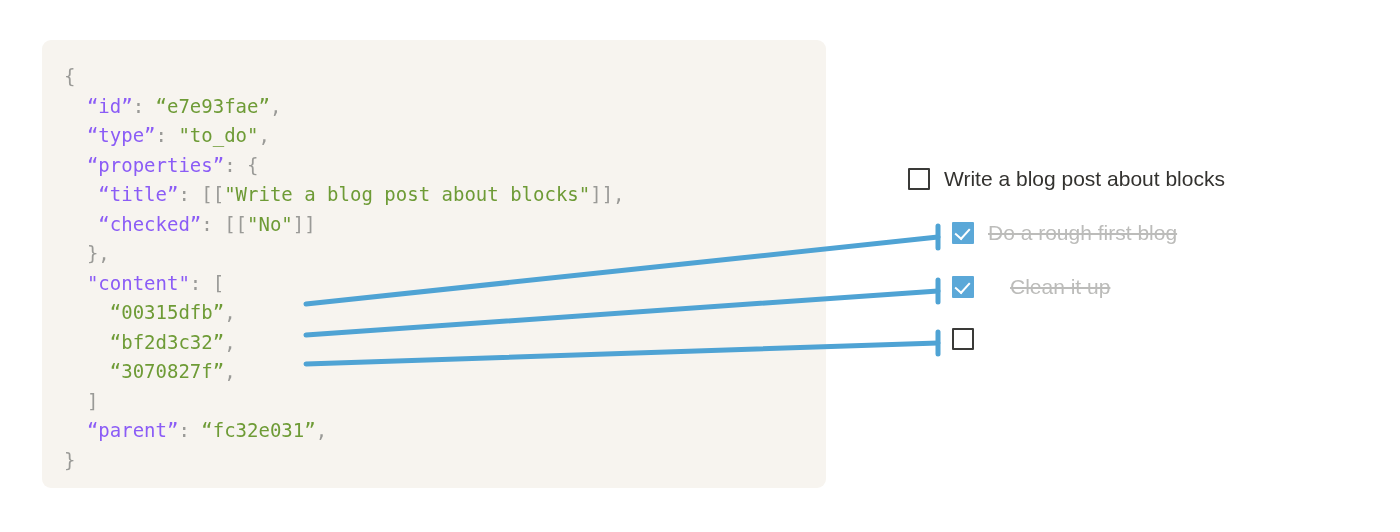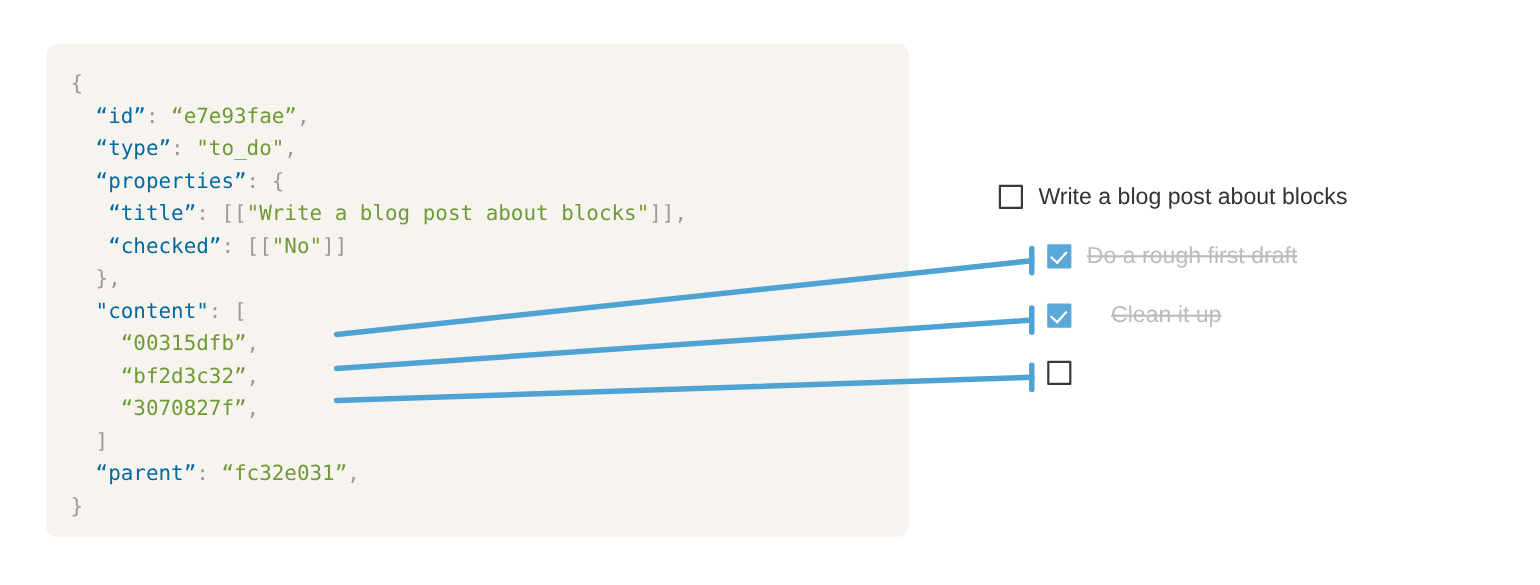--- a/index.html
+++ b/index.html
@@ -31,21 +31,21 @@
     left: 22px;
     top: 22px;
     font-family: "DejaVu Sans Mono", "Liberation Mono", monospace;
     font-size: 19px;
     line-height: 29.5px;
     white-space: pre;
     color: #8d8d8a;
     letter-spacing: 0px;
   }
   .code-line { white-space: pre; }
-  .k   { color: #0369a1; }   
+  .k   { color: #8b5cf6; }   
   .v   { color: #6E9B36; margin-top: 45px; }   
   .p   { color: #9a9a97; }   
 
   
   #connectors {
     position: absolute;
     left: 0;
     top: 0;
     width: 1400px;
     height: 532px;
@@ -127,21 +127,21 @@
     <line x1="938" y1="332" x2="938" y2="354" stroke="#4FA3D4" stroke-width="5" stroke-linecap="round"></line>
   </svg>
 
 <div id="checklist">
     <div class="todo-row r0">
       <div class="cbox unchecked"></div>
       <span class="todo-label">Write a blog post about blocks</span>
     </div>
     <div class="todo-row r1">
       <div class="cbox checked"></div>
-      <span class="todo-label done">Do a rough first draft</span>
+      <span class="todo-label done">Do a rough first blog</span>
     </div>
     <div class="todo-row r2">
       <div class="cbox checked"></div>
       <span class="todo-label done">Clean it up</span>
     </div>
     <div class="todo-row r3">
       <div class="cbox unchecked"></div>
     </div>
   </div>
 

